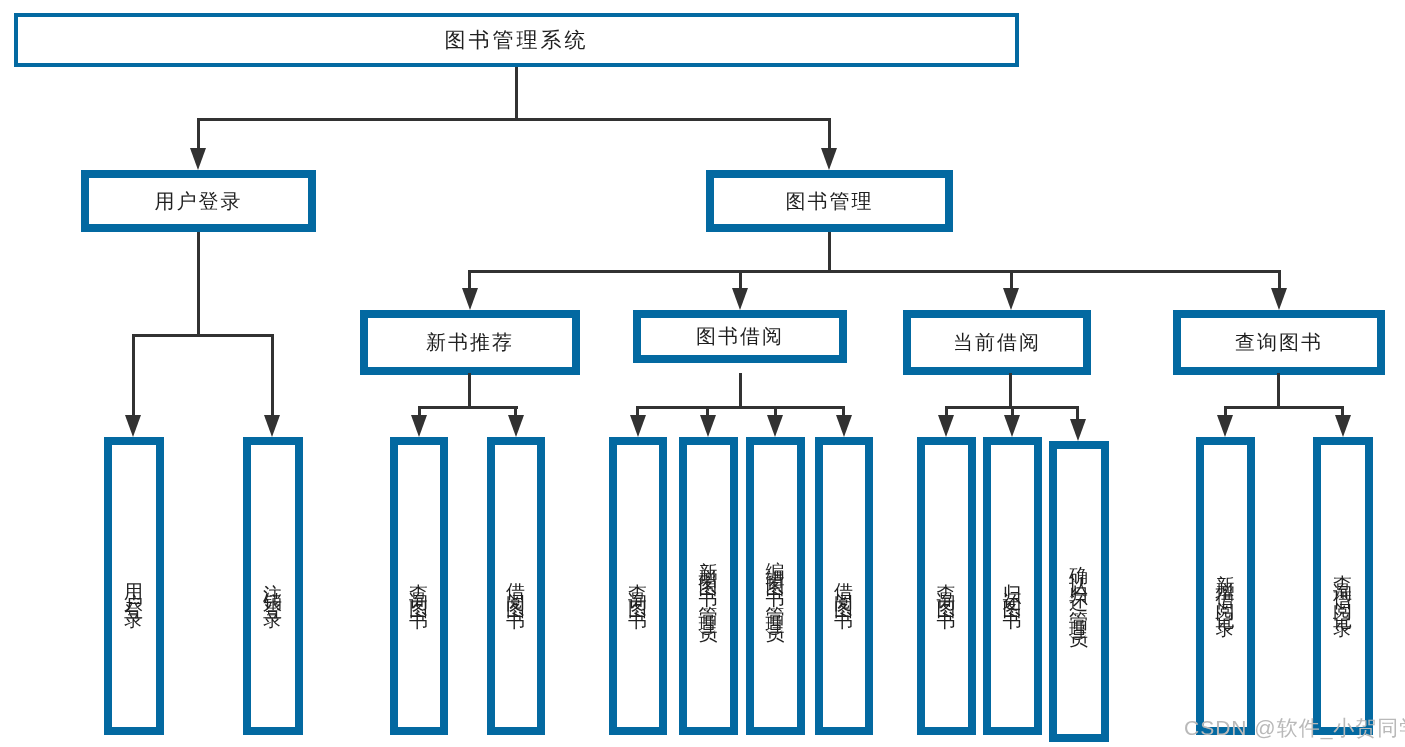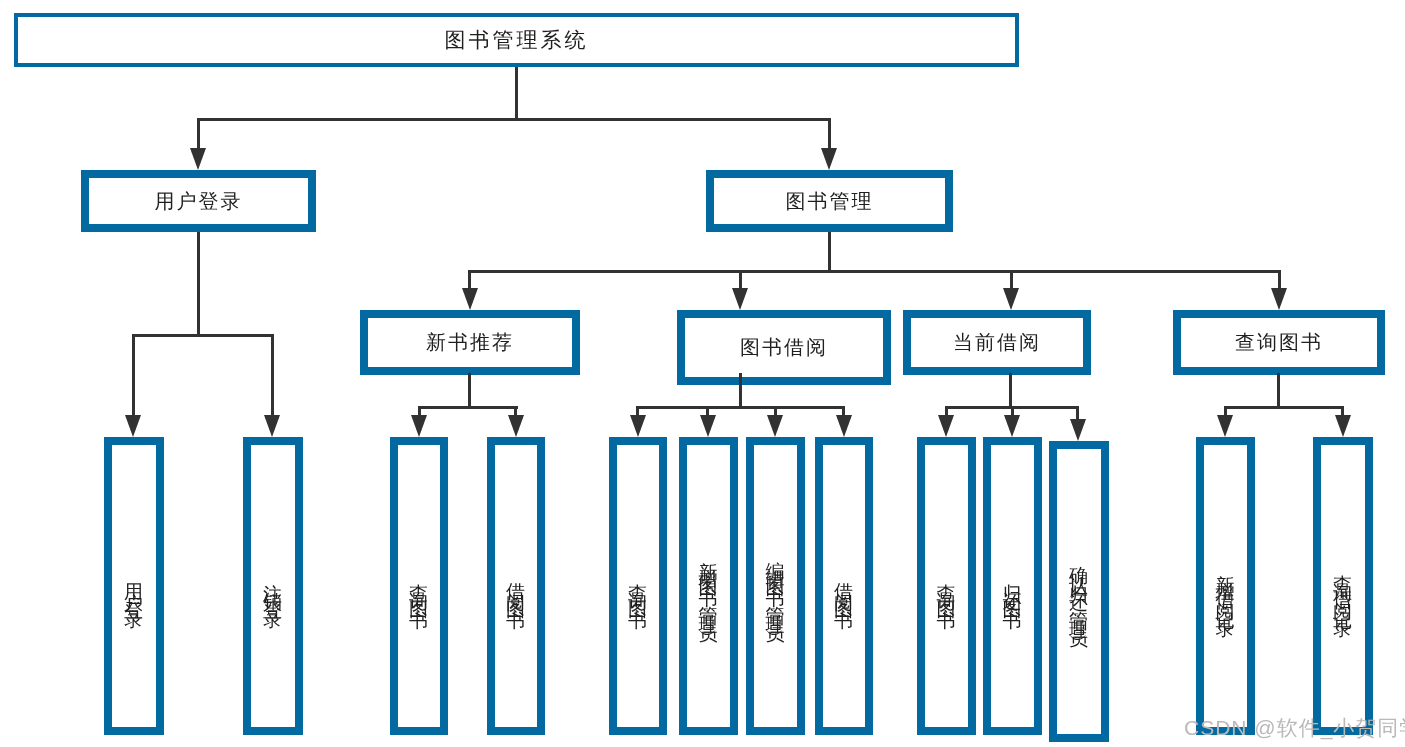--- a/index.html
+++ b/index.html
@@ -61,21 +61,21 @@
   <div class="box" style="left:81px;top:170px;width:235px;height:62px;">
     <span>用户登录</span>
   </div>
   <div class="box" style="left:706px;top:170px;width:247px;height:62px;text-align:center;">
     <span>图书管理</span>
   </div>
 
   <div class="box" style="left:360px;top:310px;width:220px;height:65px;">
     <span>新书推荐</span>
   </div>
-  <div class="box" style="left:633px;top:310px;width:214px;height:75px;margin-left:44px;">
+  <div class="box" style="left:633px;top:310px;width:214px;height:53px;">
     <span>图书借阅</span>
   </div>
   <div class="box" style="left:903px;top:310px;width:188px;height:65px;">
     <span>当前借阅</span>
   </div>
   <div class="box" style="left:1173px;top:310px;width:212px;height:65px;">
     <span>查询图书</span>
   </div>
 
   <div class="box vbox" style="left:104px;top:437px;width:60px;height:298px;">

